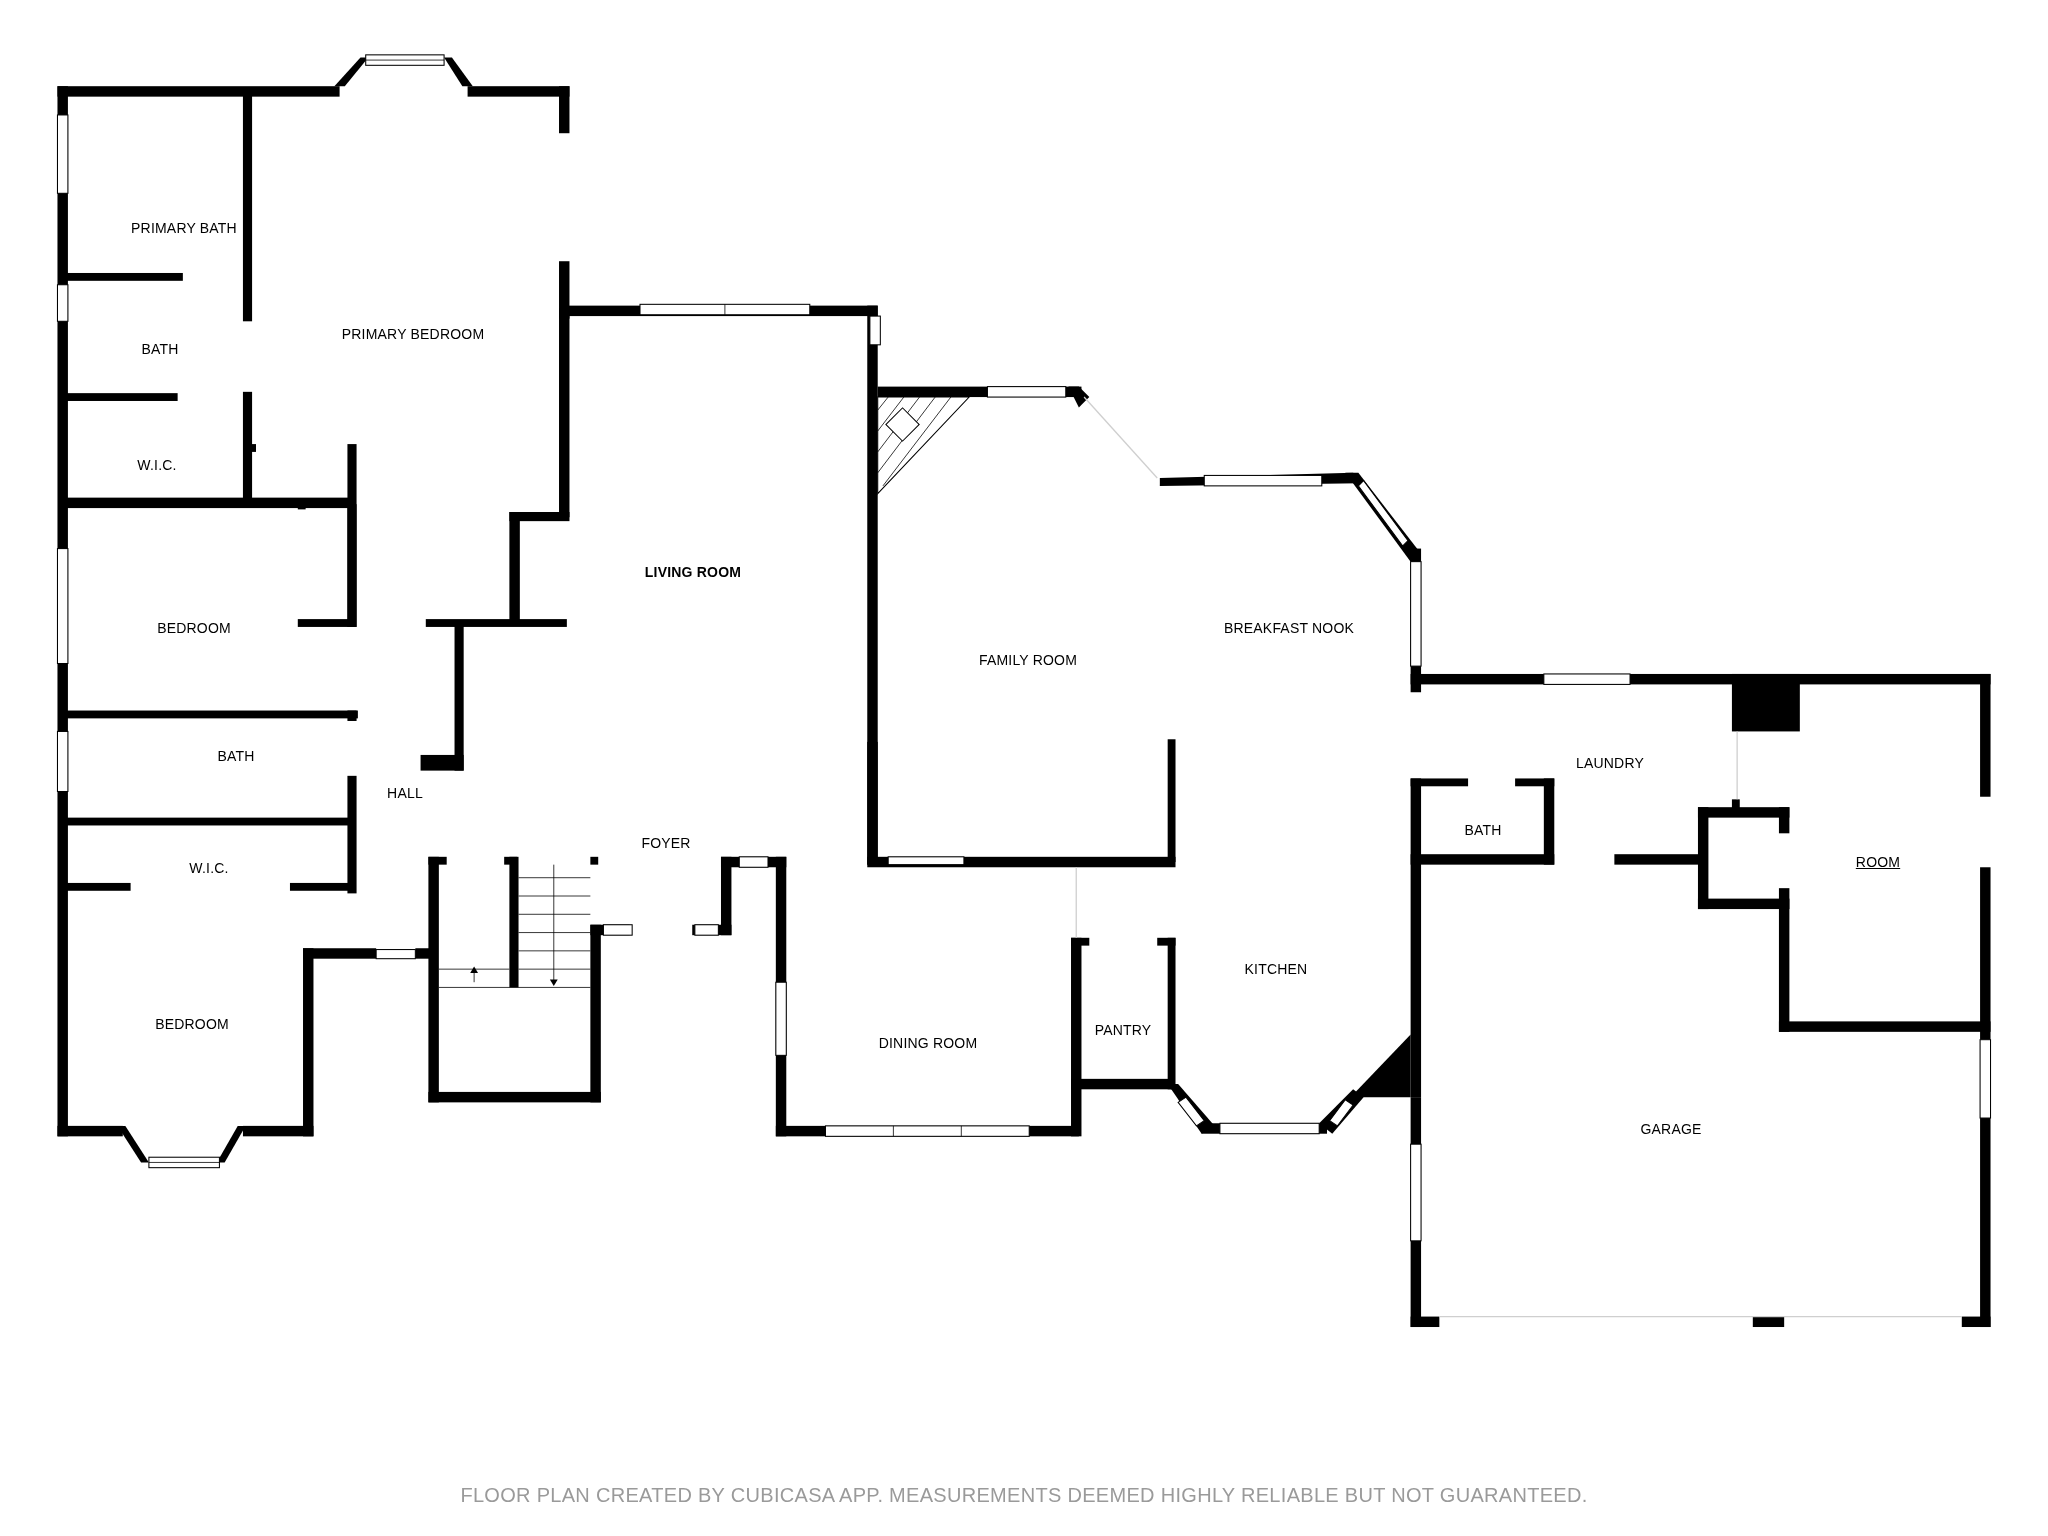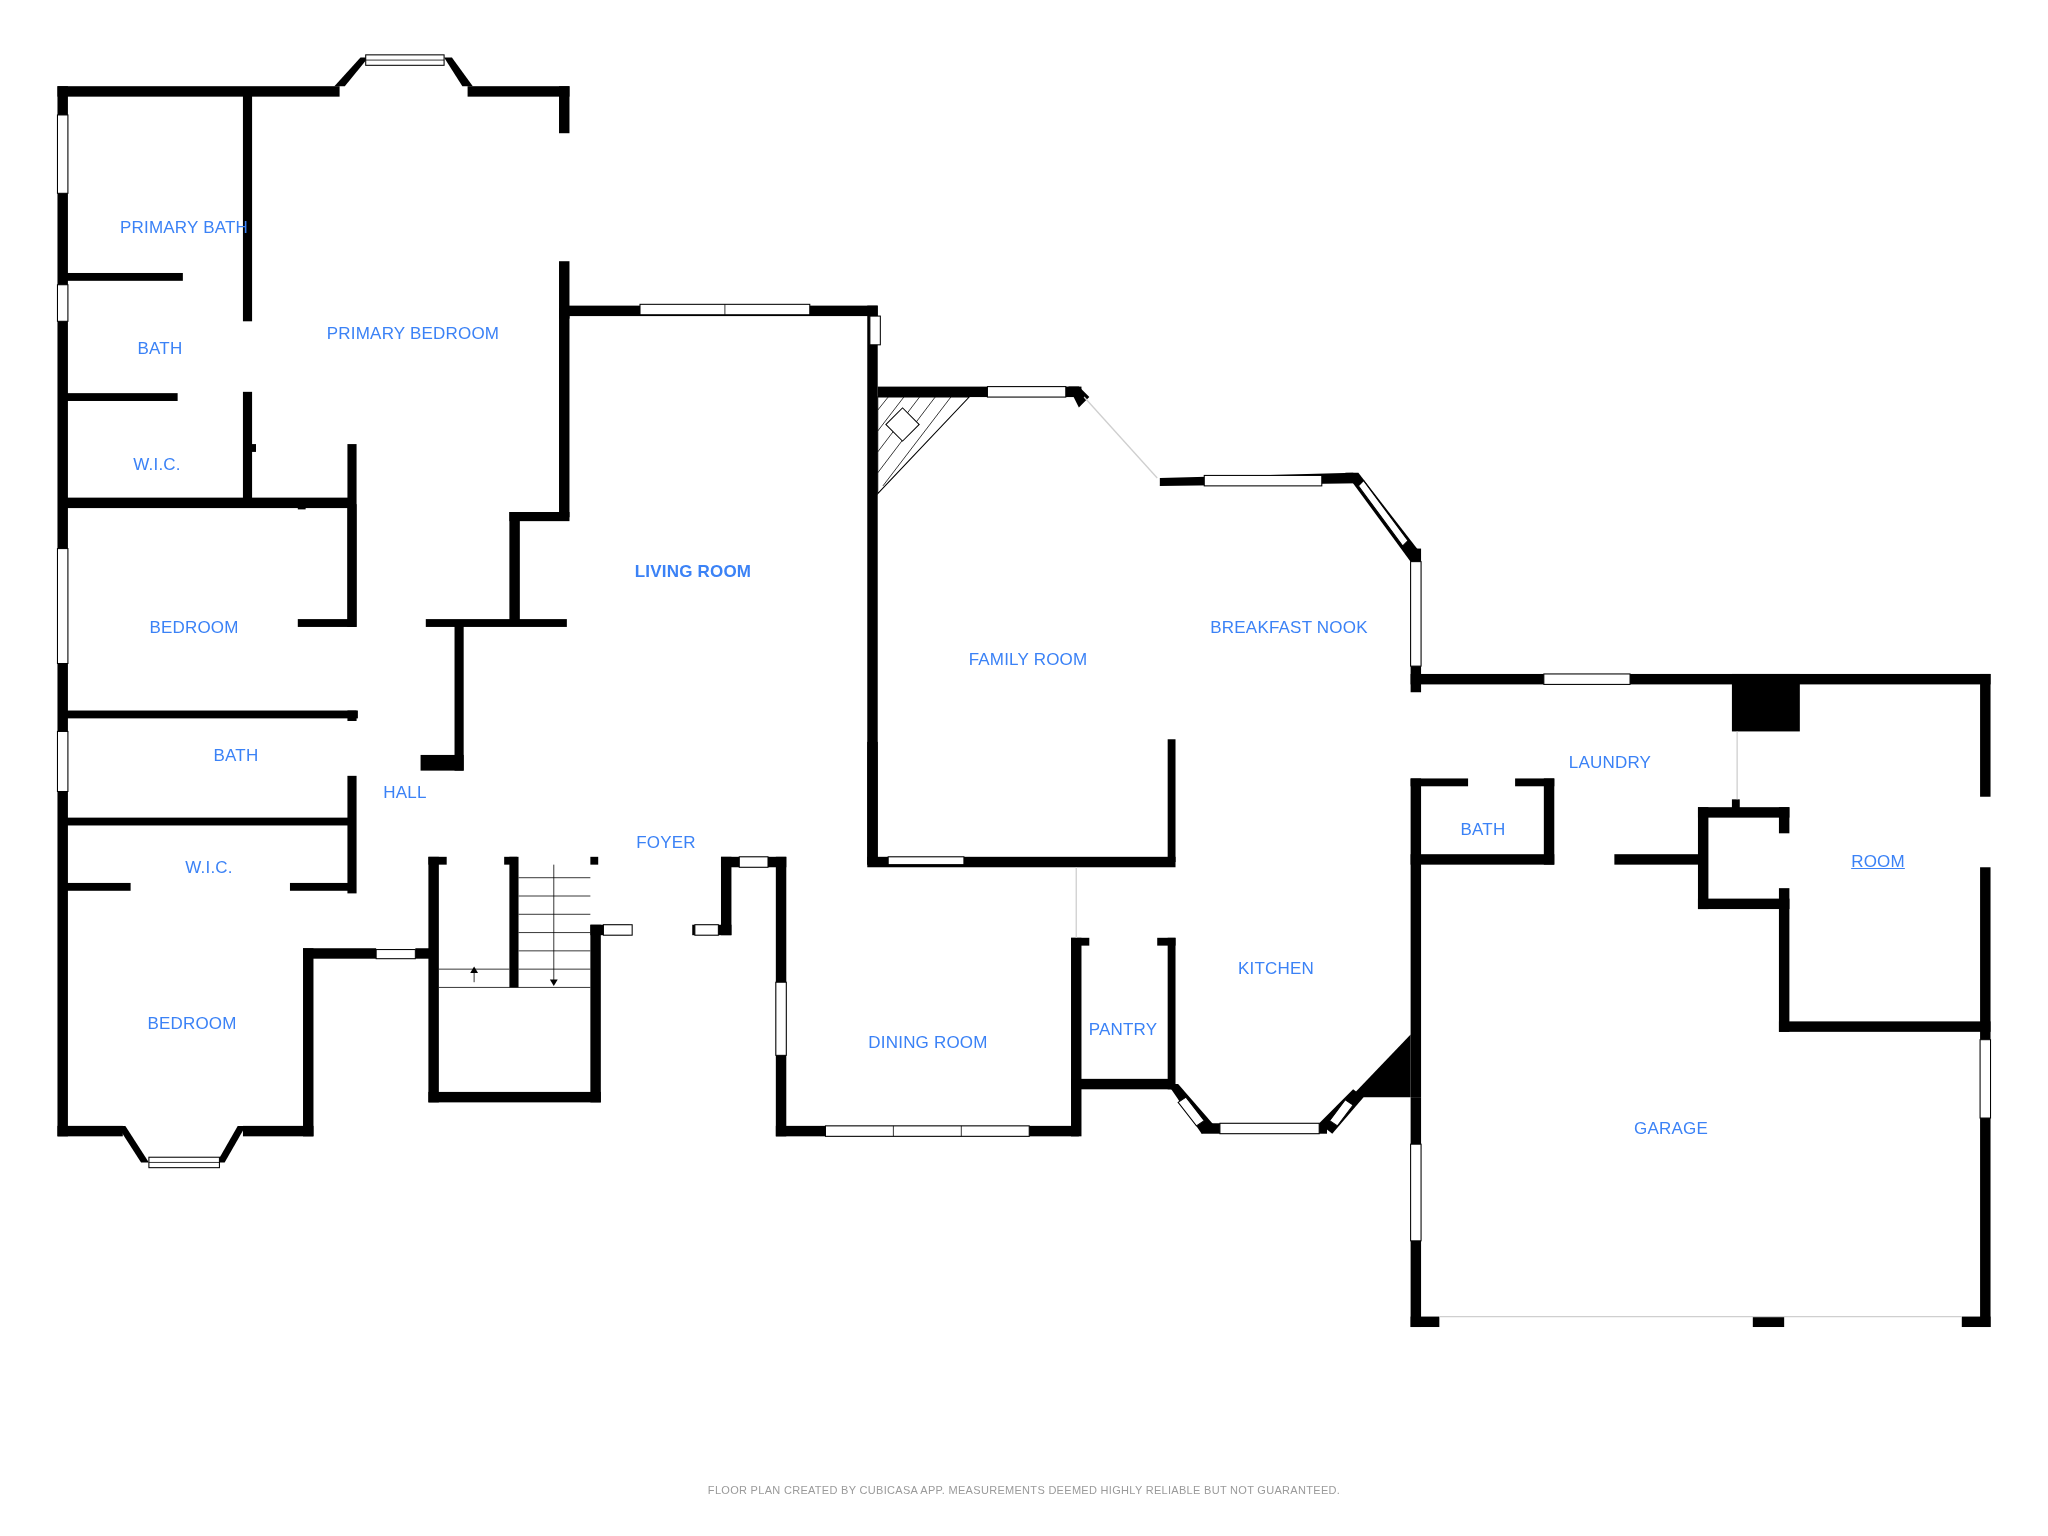--- a/index.html
+++ b/index.html
@@ -2,22 +2,22 @@
 <html><head>
 <meta charset="utf-8">
 <style>
   html, body { margin:0; padding:0; background:#ffffff; }
   body { width:2048px; height:1536px; overflow:hidden; position:relative; font-family:"Liberation Sans", "DejaVu Sans", sans-serif; }
   #plan { position:absolute; left:0; top:0; width:2048px; height:1536px; }
   .wall { fill:#000; }
   .win { fill:#fff; stroke:#000; stroke-width:0.8; }
   .winline { stroke:#000; stroke-width:0.6; fill:none; }
   .door { stroke:#cfcfcf; stroke-width:1; fill:none; }
-  .label { position:absolute; transform:translate(-50%,-50%); font-size:17px; color:#3b82f6; white-space:nowrap; letter-spacing:0.2px; }
-  .footer { position:absolute; left:50%; top:1484px; transform:translateX(-50%); font-size:11px; color:#9a9a9a; white-space:nowrap; letter-spacing:0.3px; }
+  .label { position:absolute; transform:translate(-50%,-50%); font-size:14px; color:#000000; white-space:nowrap; letter-spacing:0.2px; }
+  .footer { position:absolute; left:50%; top:1484px; transform:translateX(-50%); font-size:20px; color:#9a9a9a; white-space:nowrap; letter-spacing:0.3px; }
 </style>
 </head>
 <body>
 
 <svg id="plan" viewBox="0 0 1568 1176" preserveAspectRatio="none" xmlns="http://www.w3.org/2000/svg">
 
   <g>
 
     <rect class="wall" x="44" y="66" width="8" height="804"></rect>
 

